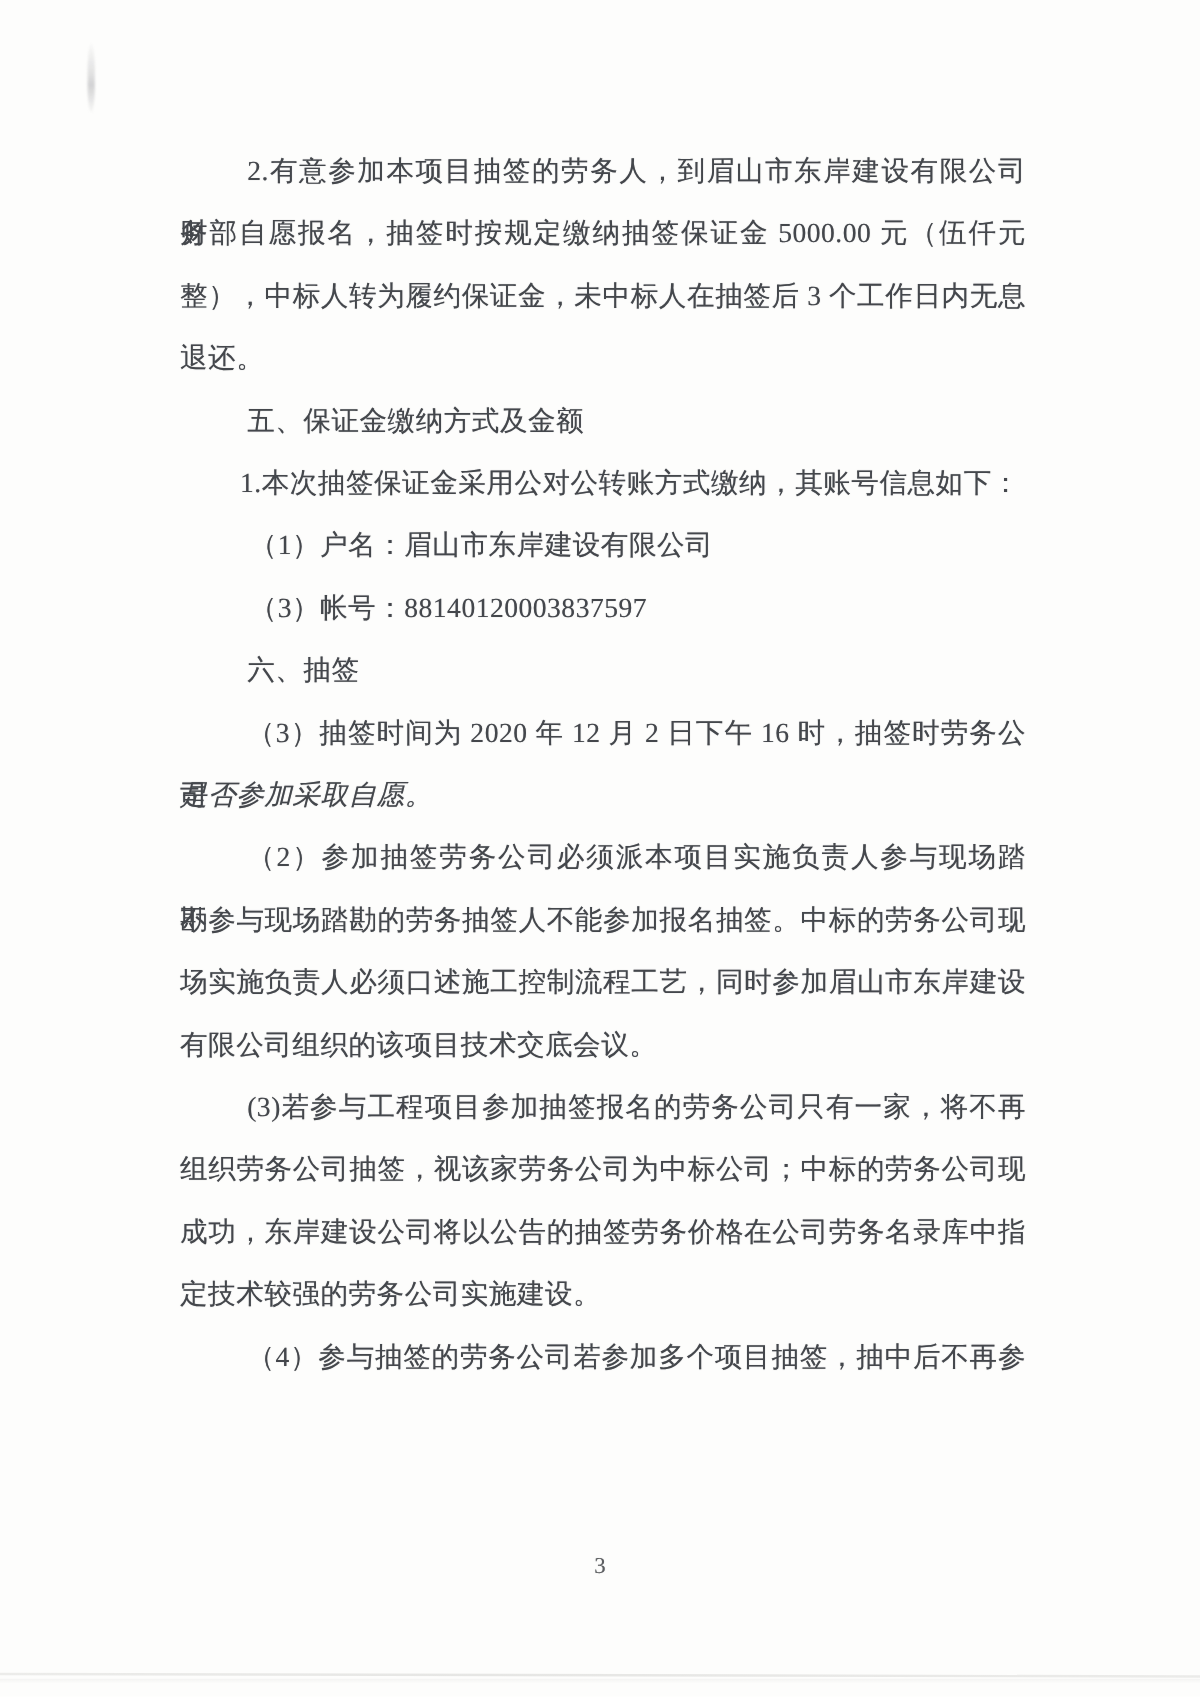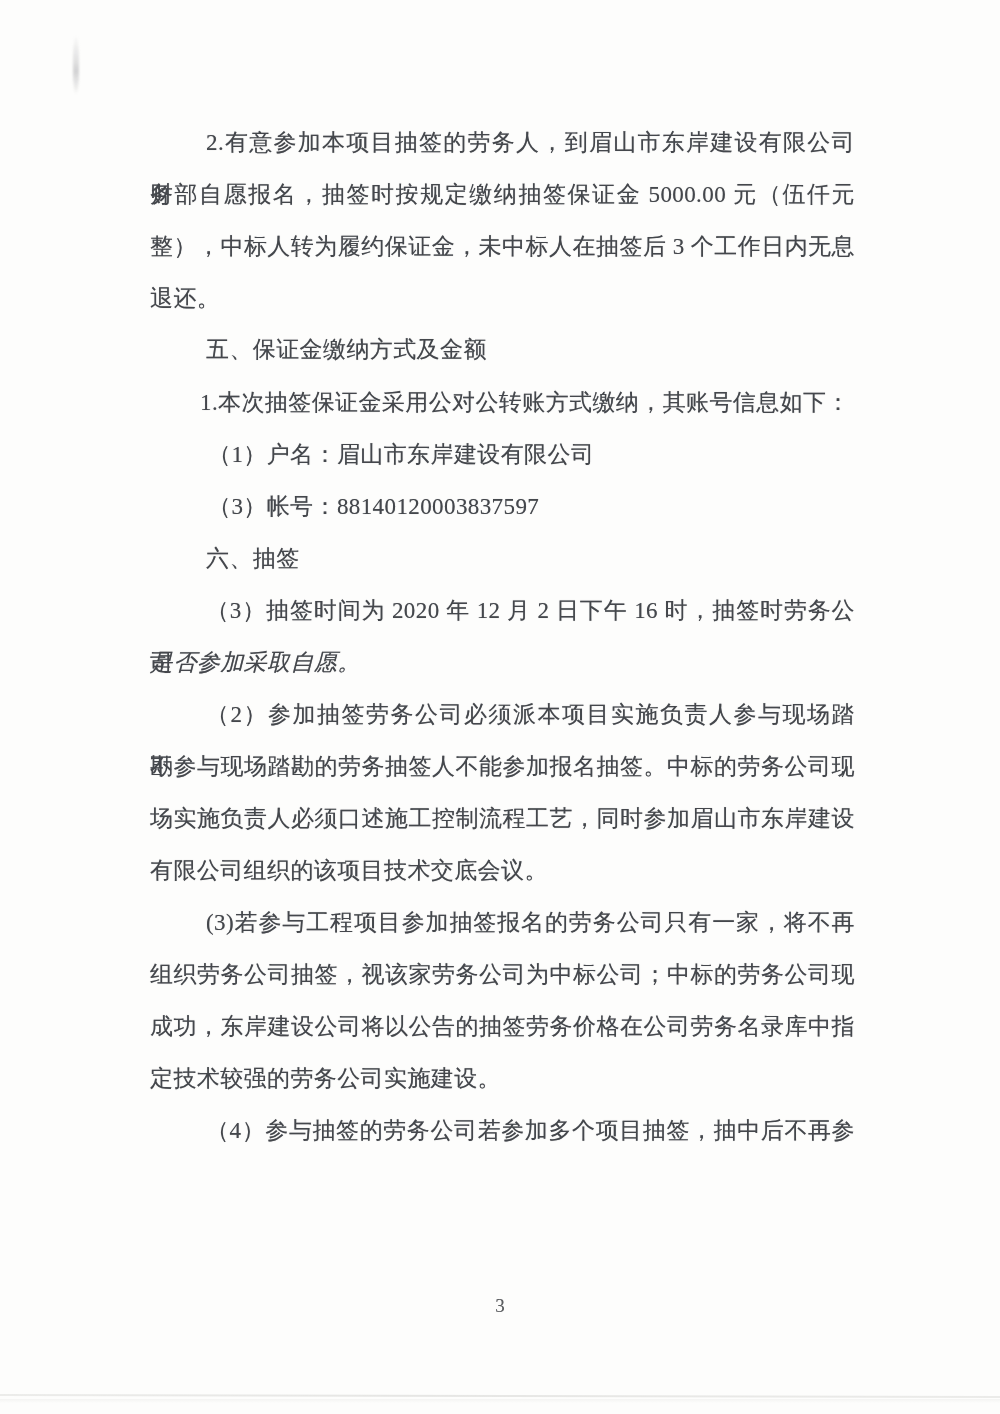--- a/index.html
+++ b/index.html
@@ -76,21 +76,21 @@
 </head>
 <body>
 
 <div class="page">
   <div class="artifact-smudge"></div>
   <div class="text-block">
       <div class="line fill" style="text-indent: 56px;">2.有意参加本项目抽签的劳务人，到眉山市东岸建设有限公司财</div>
       <div class="line fill" style="text-indent: 0px;">务部自愿报名，抽签时按规定缴纳抽签保证金 5000.00 元（伍仟元</div>
       <div class="line fill" style="text-indent: 0px;">整），中标人转为履约保证金，未中标人在抽签后 3 个工作日内无息</div>
       <div class="line" style="text-indent: 0px;">退还。</div>
-      <div class="line" style="text-indent: 56px; font-family: Liberation Mono, monospace;">五、保证金缴纳方式及金额</div>
+      <div class="line" style="text-indent: 56px;">五、保证金缴纳方式及金额</div>
       <div class="line" style="text-indent: 50px;">1.本次抽签保证金采用公对公转账方式缴纳，其账号信息如下：</div>
       <div class="line" style="text-indent: 58px;">（1）户名：眉山市东岸建设有限公司</div>
       <div class="line" style="text-indent: 58px;">（3）帐号：88140120003837597</div>
       <div class="line" style="text-indent: 56px;">六、抽签</div>
       <div class="line fill" style="text-indent: 56px;">（3）抽签时间为 2020 年 12 月 2 日下午 16 时，抽签时劳务公司</div>
       <div class="line" style="text-indent: 0px; font-style: italic;">是否参加采取自愿。</div>
       <div class="line fill" style="text-indent: 56px;">（2）参加抽签劳务公司必须派本项目实施负责人参与现场踏勘，</div>
       <div class="line fill" style="text-indent: 0px;">不参与现场踏勘的劳务抽签人不能参加报名抽签。中标的劳务公司现</div>
       <div class="line fill" style="text-indent: 0px;">场实施负责人必须口述施工控制流程工艺，同时参加眉山市东岸建设</div>
       <div class="line" style="text-indent: 0px;">有限公司组织的该项目技术交底会议。</div>

